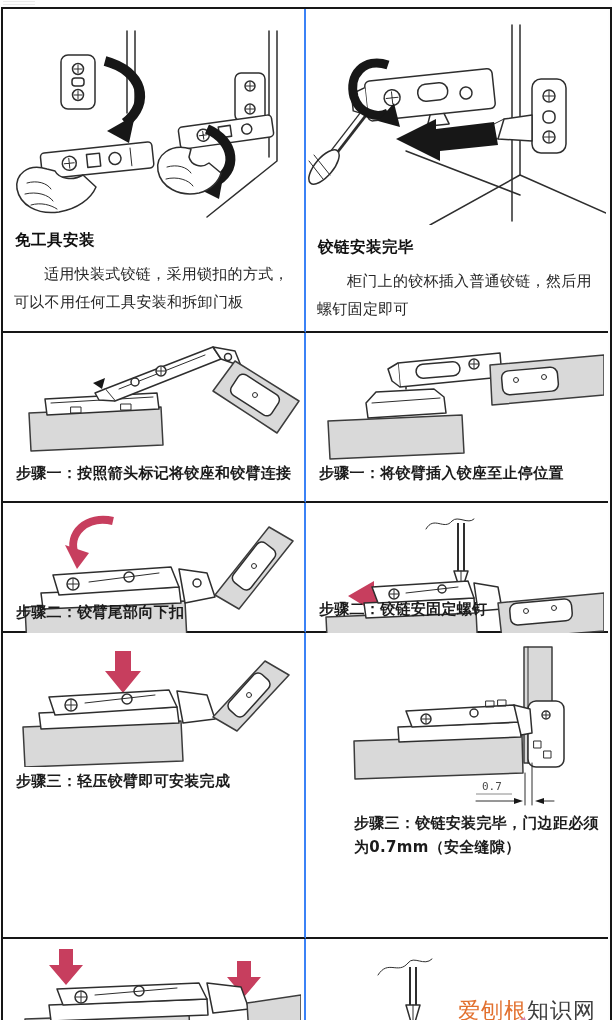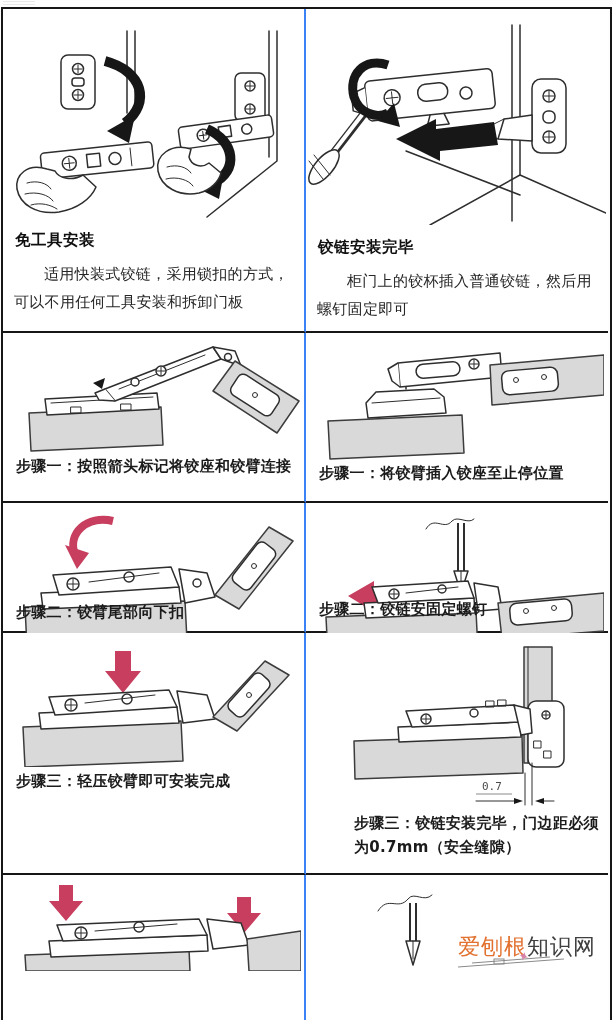--- a/index.html
+++ b/index.html
@@ -4,21 +4,21 @@
 <style>
   html,body{margin:0;padding:0;background:#ffffff;}
   .doc{position:relative;width:612px;height:1020px;background:#fdfdfd;overflow:hidden;
        font-family:"DejaVu Sans","Liberation Sans",sans-serif;}
   .artifact{position:absolute;left:3px;top:1px;width:32px;height:5px;
     background:repeating-linear-gradient(180deg,#e9e9e9 0 1px,transparent 1px 3px);}
   .grid{position:absolute;left:1px;top:7px;width:611px;box-sizing:border-box;
         border:2px solid #161616;border-bottom:none;display:grid;grid-template-columns:303px 302px;}
   .cell{position:relative;background:#ffffff;border-bottom:2px solid #161616;box-sizing:border-box;}
   .col1{border-right:2px solid #3b82f6;padding-left:20px;}
-  .h1{height:324px}.h2{height:170px}.h3{height:130px}.h4{height:242px}.h5{height:300px}
+  .h1{height:324px}.h2{height:170px}.h3{height:130px}.h4{height:306px}.h5{height:300px}
   .h5{border-bottom:none;}
   .fig{position:absolute;}
   .sec-title{position:absolute;left:12px;font-size:15.5px;font-weight:700;color:#101010;letter-spacing:.5px;}
   .desc{position:absolute;left:11px;right:9px;font-size:15px;color:#262626;line-height:1.85;text-indent:2em;letter-spacing:.3px;}
   .cap{position:absolute;left:13px;font-weight:700;font-size:15px;color:#1b1b1b;letter-spacing:.3px;white-space:nowrap;}
   .cap.wrap{white-space:normal;right:8px;line-height:1.6;margin-left:35px;}
   .watermark{position:absolute;top:57px;right:12px;font-size:22px;letter-spacing:1px;white-space:nowrap;}
   .wm-brand{color:#e2702e;}
   .wm-suffix{color:#3f3f3f;}
   .wm-spark{position:absolute;left:212px;top:74px;font-size:13px;color:#d884a8;transform:rotate(18deg);}
@@ -164,21 +164,21 @@
         <g>
           <path class="wt" d="M204 8 L226 12 L232 27 L212 20 Z"></path>
           <circle class="wt" cx="219" cy="18" r="3.5"></circle>
         </g>
         <g>
           <path class="gy" d="M226 22 L290 62 L268 94 L204 52 Z"></path>
           <rect class="wt" x="222" y="44" width="48" height="24" rx="6" transform="rotate(33 246 56)"></rect>
           <circle class="ln thin" cx="246" cy="56" r="2.5" fill="#fff"></circle>
         </g>
       </svg>
-      <div class="cap" style="bottom:25px">步骤一：按照箭头标记将铰座和铰臂连接</div>
+      <div class="cap" style="bottom:18px">步骤一：按照箭头标记将铰座和铰臂连接</div>
     </div>
 
     <div class="cell h2">
       <svg class="fig" style="left:6px;top:4px" width="292" height="124" viewBox="0 0 292 124">
         <path class="gy" d="M16 84 L150 78 L152 116 L18 122 Z"></path>
         <g>
           <path class="wt" d="M54 66 L64 55 L122 52 L132 60 L134 76 L56 81 Z"></path>
           <path class="ln thin" d="M60 66 L128 61"></path>
           <path class="ln" d="M94 38 V52"></path>
           <path class="wt" d="M86 33 L102 32 L102 38 L86 39 Z"></path>

